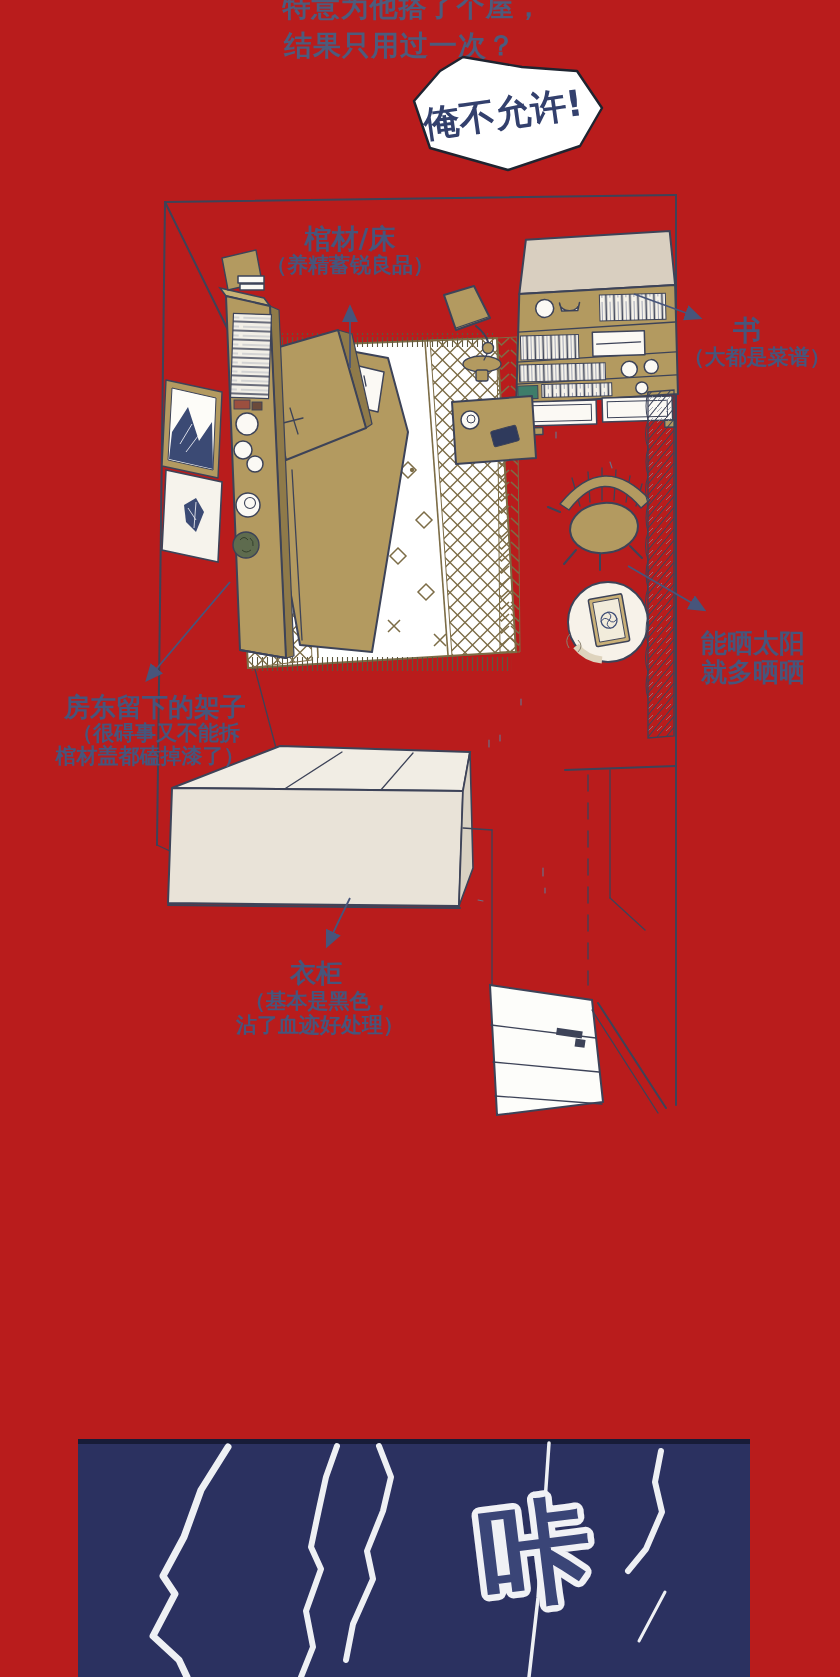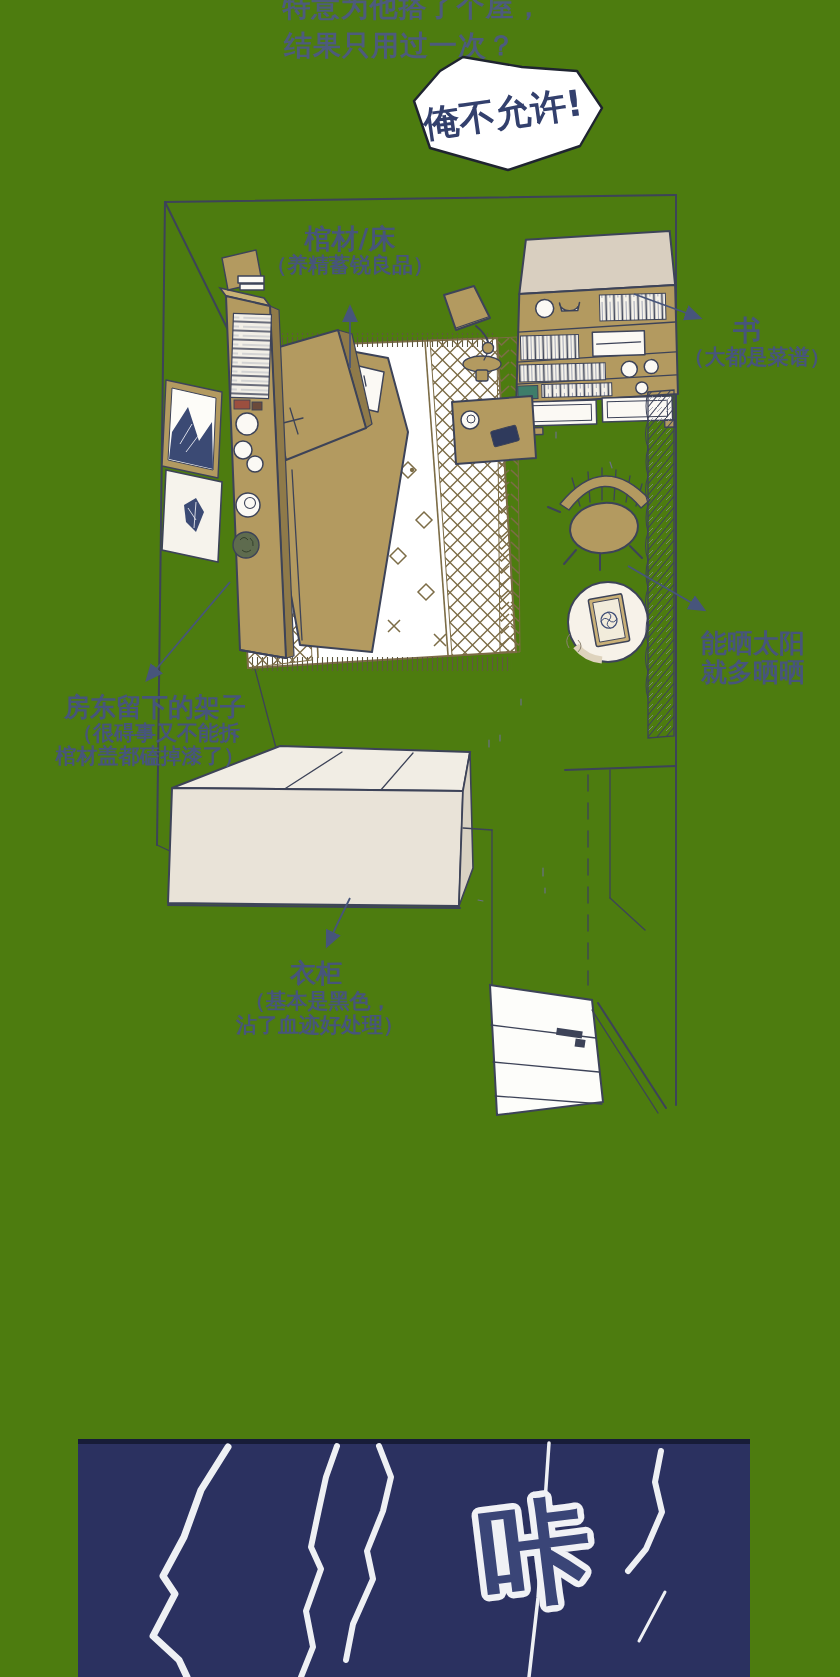--- a/index.html
+++ b/index.html
@@ -1,16 +1,16 @@
 <!DOCTYPE html>
 <html><head>
 <meta charset="utf-8">
 <style>
   html,body{margin:0;padding:0;background:#ffffff;}
-  .page{position:relative;width:840px;height:1677px;background:#4d7c0f;overflow:hidden;
+  .page{position:relative;width:840px;height:1677px;background:#b91c1c;overflow:hidden;
         font-family:"DejaVu Sans",sans-serif;}
   svg.art{position:absolute;left:0;top:0;}
   svg text{font-family:"DejaVu Sans",sans-serif;}
   .ln{stroke:#3d4358;stroke-width:2;fill:none;stroke-linecap:round;}
   .ln1{stroke:#3d4358;stroke-width:1.3;fill:none;stroke-linecap:round;}
   .lnf{stroke:#6b7188;stroke-width:1.2;fill:none;stroke-linecap:round;}
   .tan{fill:#b39a60;stroke:#3d4358;stroke-width:2;stroke-linejoin:round;}
   .tan1{fill:#b39a60;stroke:#3d4358;stroke-width:1.4;stroke-linejoin:round;}
   .dark{fill:#8f7a49;stroke:#3d4358;stroke-width:1.2;stroke-linejoin:round;}
   .wht{fill:#fbf9f4;stroke:#3d4358;stroke-width:1.5;stroke-linejoin:round;}

